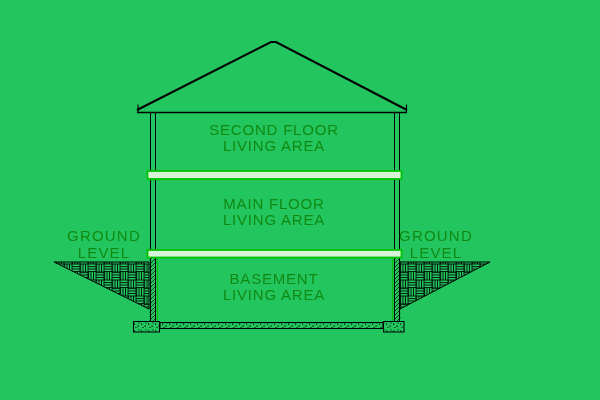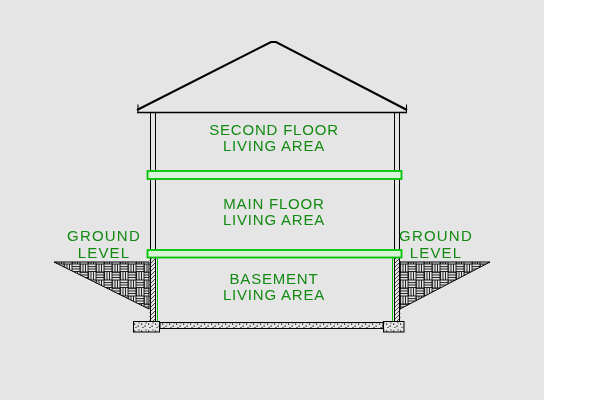--- a/index.html
+++ b/index.html
@@ -1,19 +1,19 @@
 <!DOCTYPE html>
 <html><head>
 <meta charset="utf-8">
 <style>
   html,body{margin:0;padding:0;background:#ffffff;}
   .stage{
     position:relative;
-    width:544px;height:400px;
-    background:#e5e5e5;
+    width:600px;height:400px;
+    background:#22c55e;
     overflow:hidden;
     font-family:"Liberation Sans", sans-serif;
   }
   svg{display:block;}
   .roofline{stroke:#000000;stroke-width:2;fill:none;stroke-linejoin:miter;}
   .thin{stroke:#000000;stroke-width:1.1;fill:none;}
   .plate{stroke:#000000;stroke-width:1.6;fill:none;}
   .band{stroke:#00c300;stroke-width:1.8;}
   .greenface{stroke:#00c300;stroke-width:1;fill:none;}
   .hatched{stroke:#000000;stroke-width:1;}

